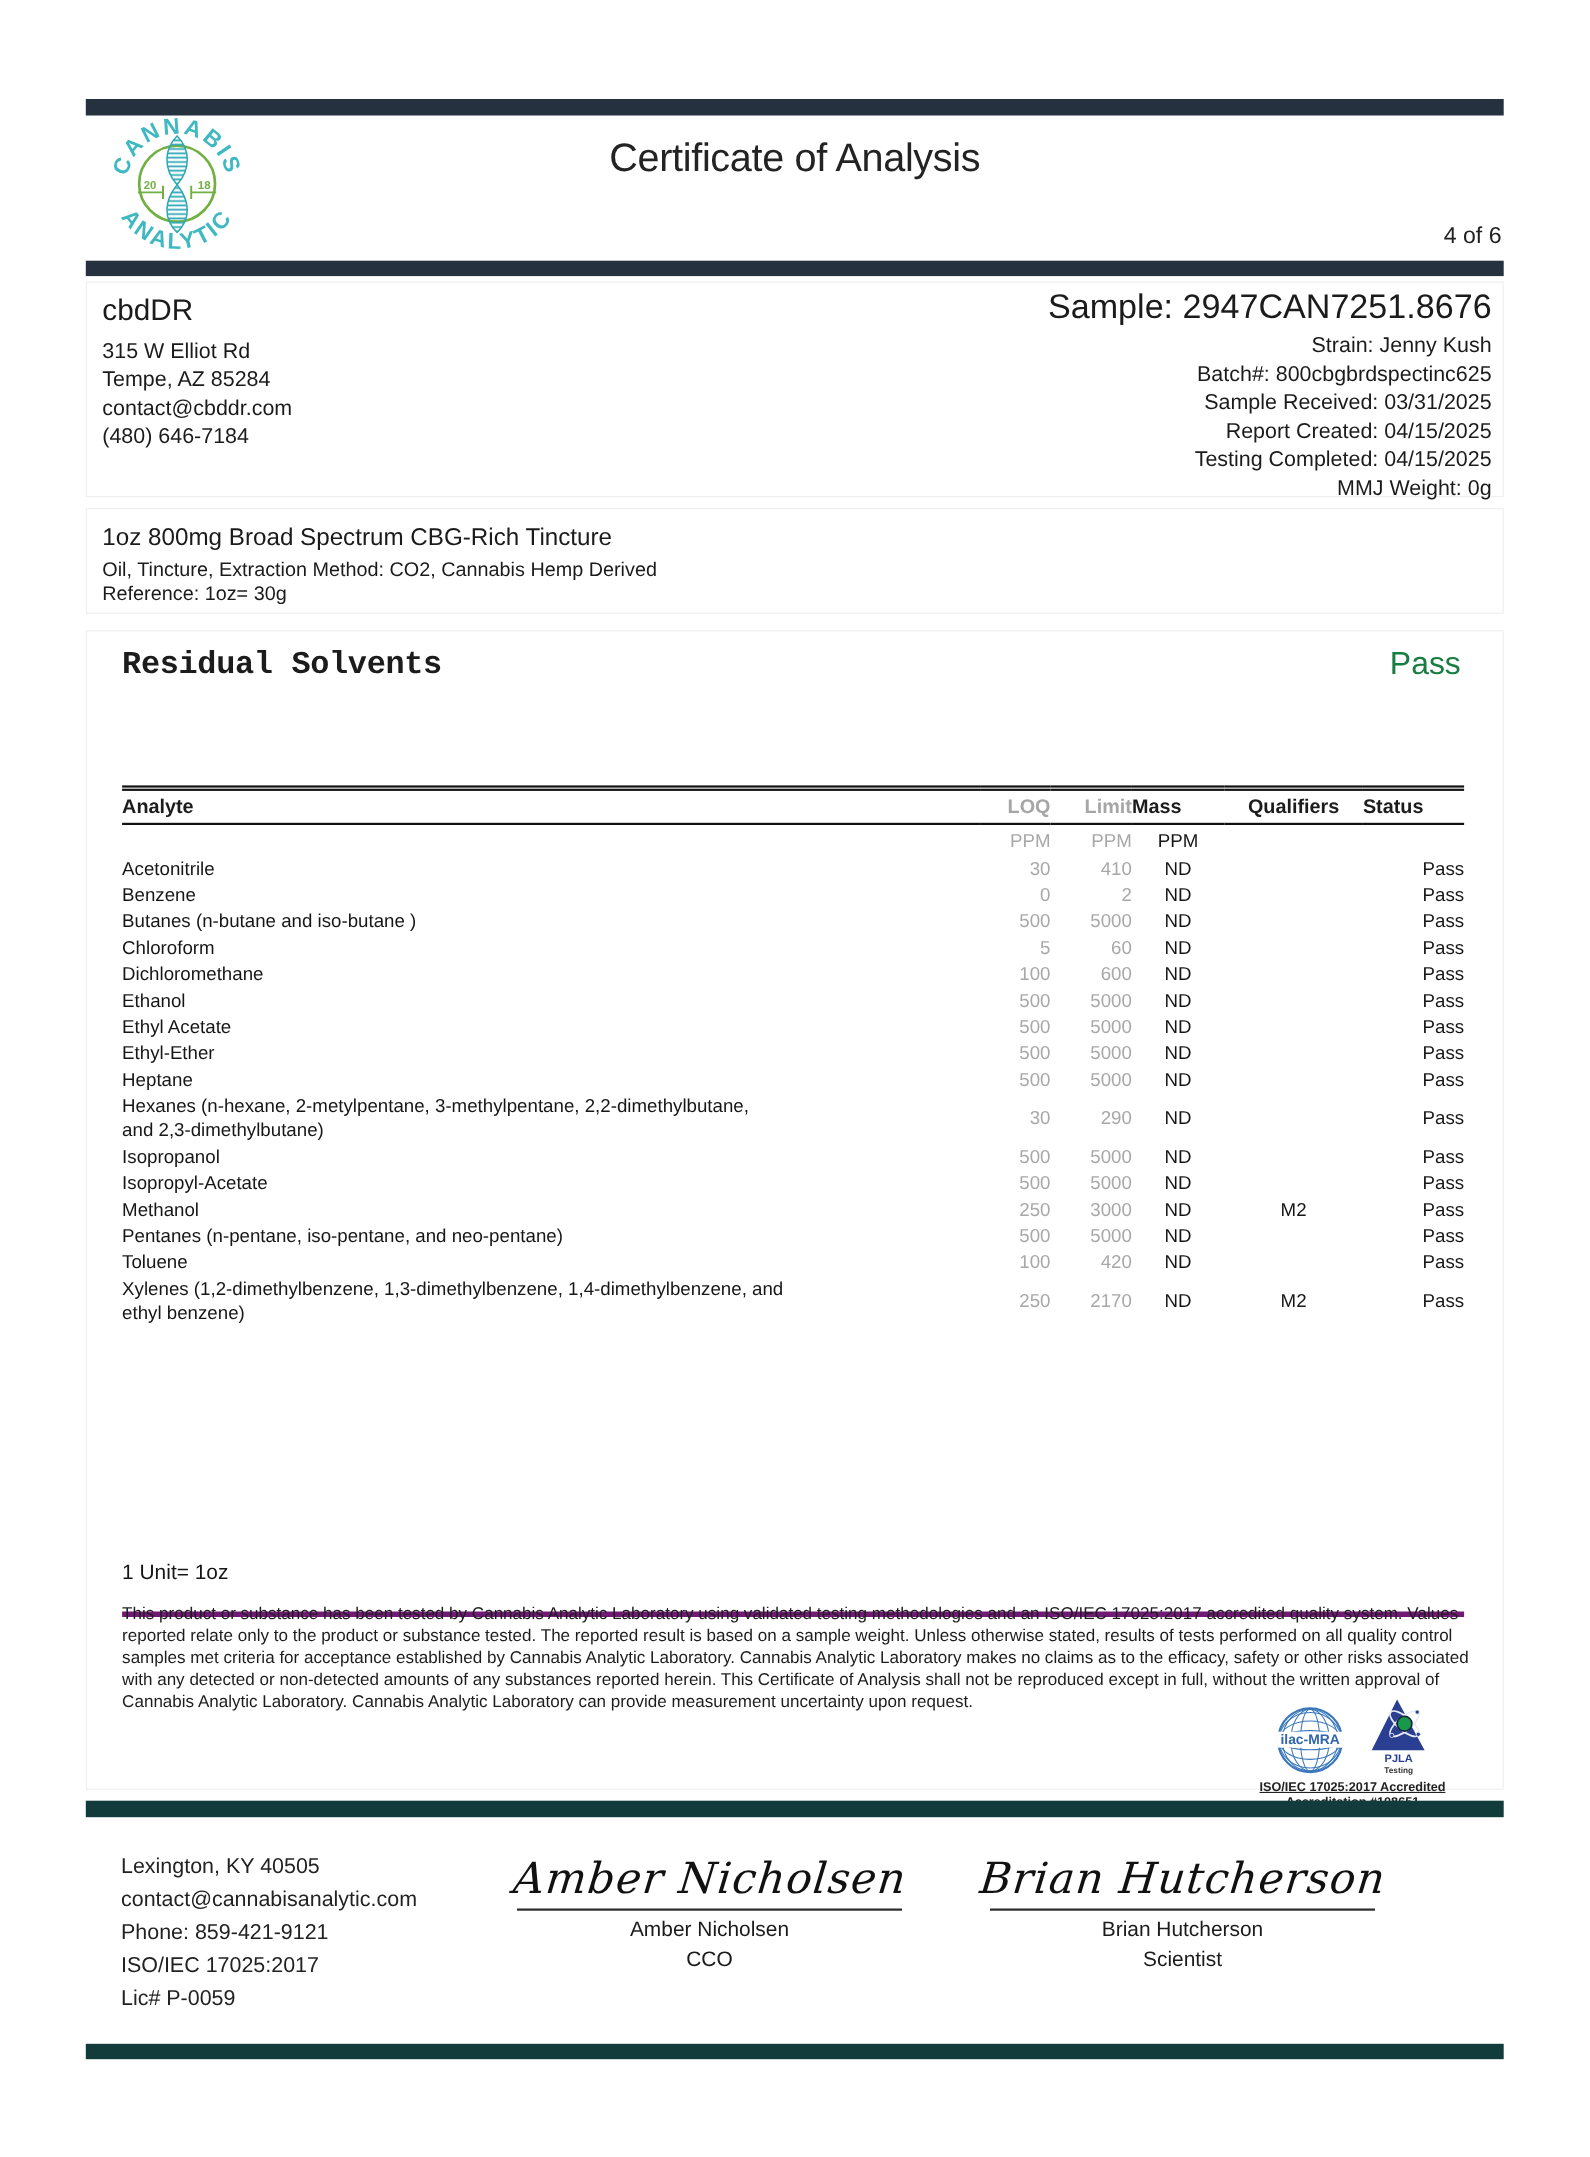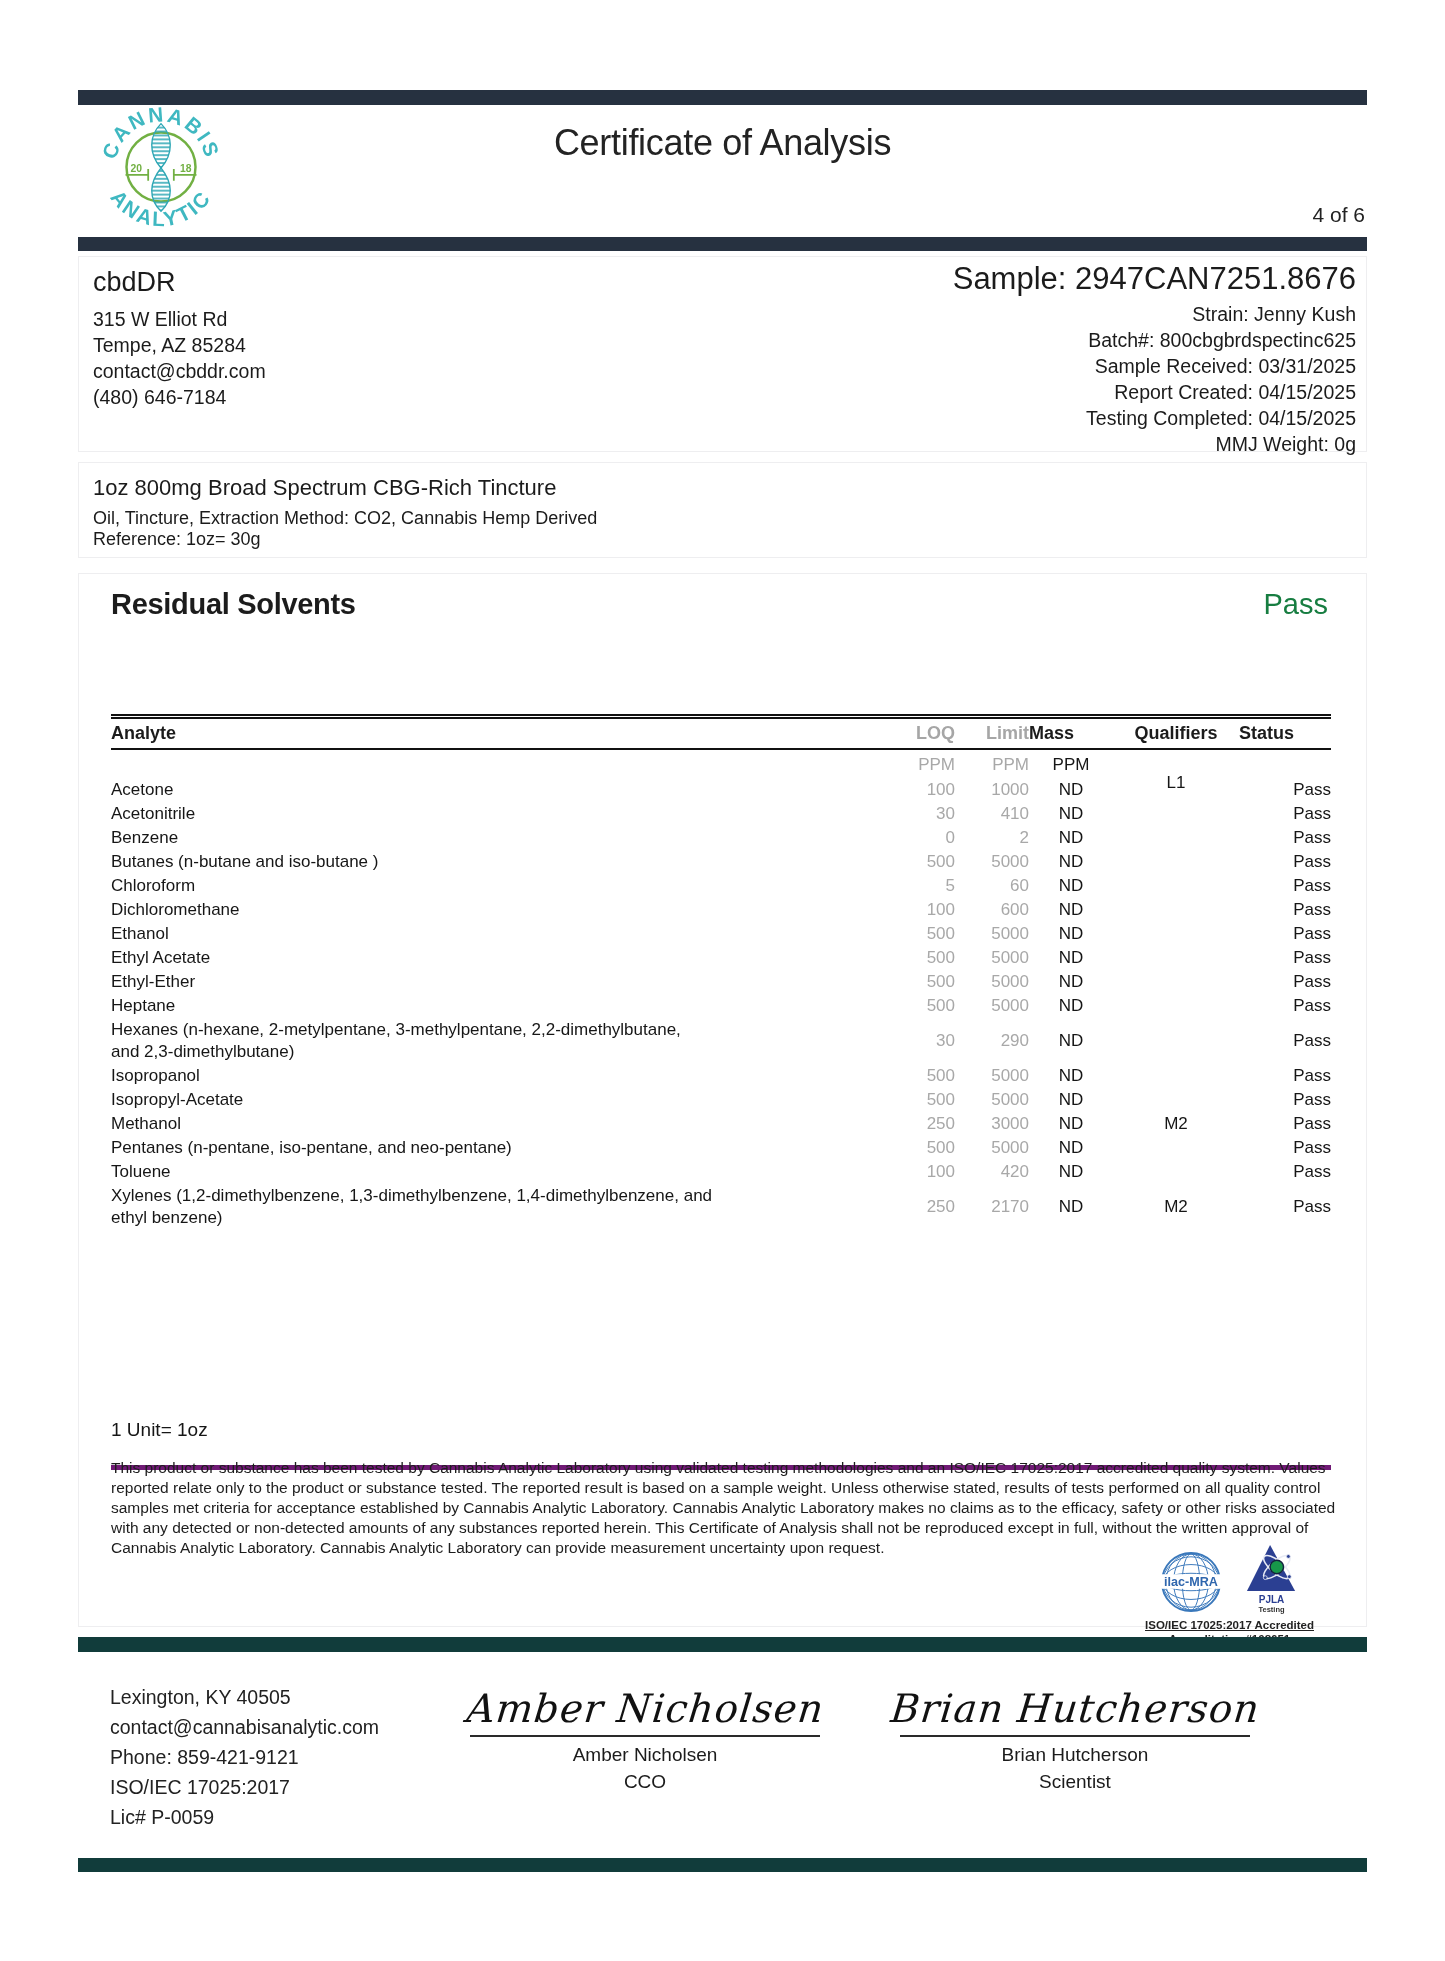--- a/index.html
+++ b/index.html
@@ -27,21 +27,21 @@
   .sample-title{font-size:31px;margin-bottom:4px;}
   .sample-line{font-size:19.5px;line-height:26px;}
 
   .product-card{top:462px;height:96px;}
   .product-name{position:absolute;left:14px;top:12px;font-size:22px;}
   .product-desc{position:absolute;left:14px;top:44px;font-size:18px;line-height:22px;}
   .product-ref{position:absolute;left:14px;top:66px;font-size:18px;}
 
   .main-card{top:573px;height:1054px;}
   .section-title{position:absolute;left:32px;top:14px;font-size:29px;font-weight:700;
-                 letter-spacing:-0.3px;color:#1c1c1c;}
+                 letter-spacing:-0.3px;color:#1c1c1c;font-family:Liberation Mono, monospace;}
   .section-status{position:absolute;right:38px;top:14px;font-size:29px;color:#177d41;}
 
   table.results{position:absolute;left:32px;top:140px;width:1220px;border-collapse:collapse;table-layout:fixed;}
   table.results th,table.results td{padding:1px 0;font-weight:400;}
   tr.cols th{font-size:18px;font-weight:700;color:#1c1c1c;text-align:left;
              border-top:5px double #111;border-bottom:2px solid #111;padding:3px 0 4px 0;}
   tr.cols th.h-num{text-align:right;color:#a6a6a6;}
   tr.cols th.h-mass{}
   tr.cols th.h-qual{text-align:center;}
   tr.cols th.h-status{text-align:left;}
@@ -160,28 +160,20 @@
         <tr class="units">
           <td class="c-analyte"></td>
           <td class="c-num">PPM</td>
           <td class="c-num">PPM</td>
           <td class="c-mass">PPM</td>
           <td class="c-qual"></td>
           <td class="c-status"></td>
         </tr>
       </thead>
       <tbody id="tbody">
-          <tr>
-            <td class="c-analyte">Acetone</td>
-            <td class="c-num">100</td>
-            <td class="c-num">1000</td>
-            <td class="c-mass">ND</td>
-            <td class="c-qual"><span class="raised">L1</span></td>
-            <td class="c-status">Pass</td>
-          </tr>
           <tr>
             <td class="c-analyte">Acetonitrile</td>
             <td class="c-num">30</td>
             <td class="c-num">410</td>
             <td class="c-mass">ND</td>
             <td class="c-qual"></td>
             <td class="c-status">Pass</td>
           </tr>
           <tr>
             <td class="c-analyte">Benzene</td>

